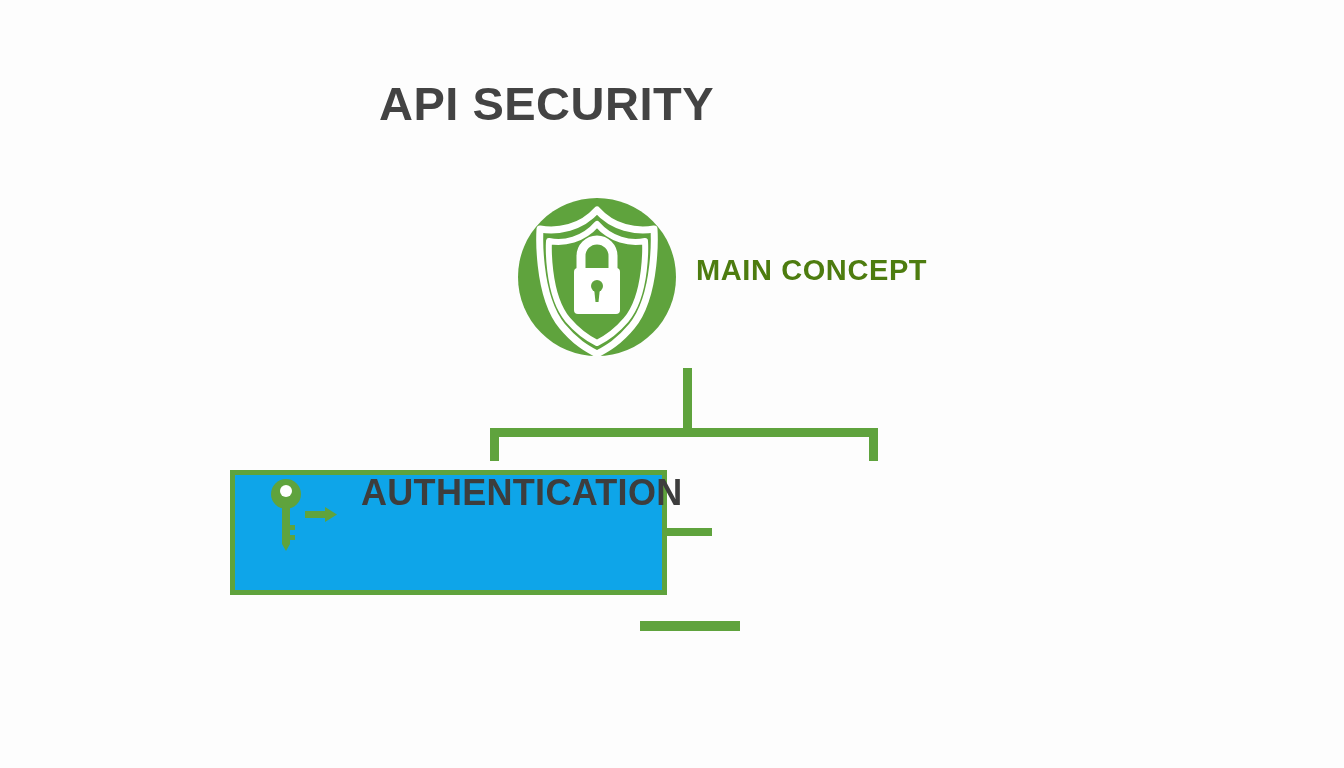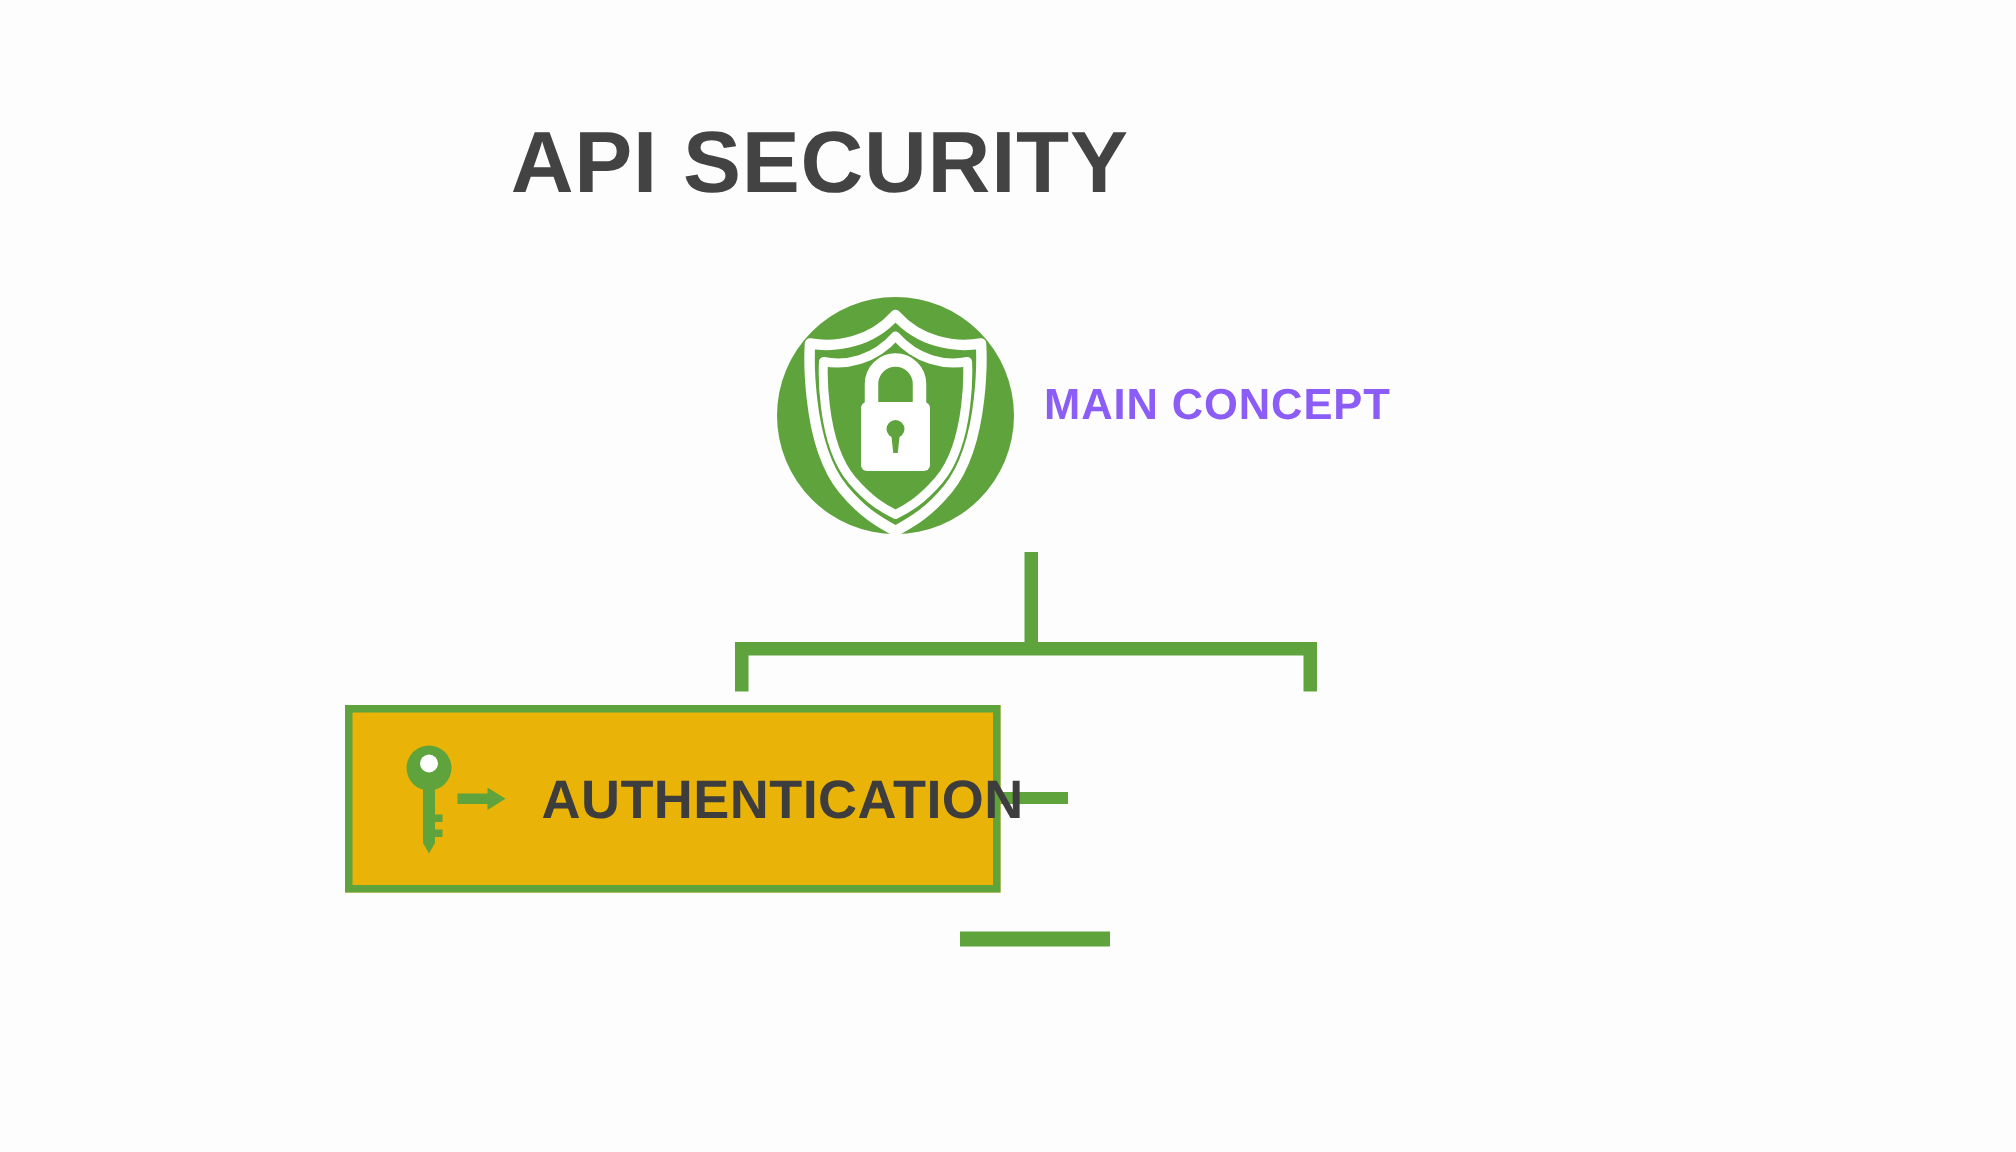--- a/index.html
+++ b/index.html
@@ -22,21 +22,21 @@
     background: #fdfdfd;
   }
 
   
   #page-title {
     position: absolute;
     left: 0;
     top: 80px;
     width: 1093px;
     text-align: center;
-    font-size: 58px;
+    font-size: 47px;
     font-weight: bold;
     letter-spacing: 0.5px;
     color: #434343;
     line-height: 1;
     white-space: nowrap;
   }
 
   
   #main-concept-node {
     position: absolute;
@@ -52,21 +52,21 @@
     width: 158px;
     height: 158px;
   }
   #main-concept-label {
     position: absolute;
     left: 178px;
     top: 58px;
     font-size: 29px;
     font-weight: bold;
     letter-spacing: 0.6px;
-    color: #8b5cf6;
+    color: #4d7c0f;
     white-space: nowrap;
     line-height: 1;
   }
 
   
   .conn {
     position: absolute;
     background: #5fa33d;
   }
   #connector-stem {
@@ -103,24 +103,24 @@
     left: 640px;
     top: 621px;
     width: 100px;
     height: 10px;
   }
 
   
   .concept-box {
     position: absolute;
     border: 5px solid #5fa33d;
-    background: #eab308;
+    background: #0ea5e9;
     box-sizing: border-box;
     display: flex;
-    align-items: center;
+    align-items: flex-start;
   }
   #box-authentication {
     left: 230px;
     top: 470px;
     width: 437px;
     height: 125px;
   }
   #box-authorization {
     left: 711px;
     top: 470px;

